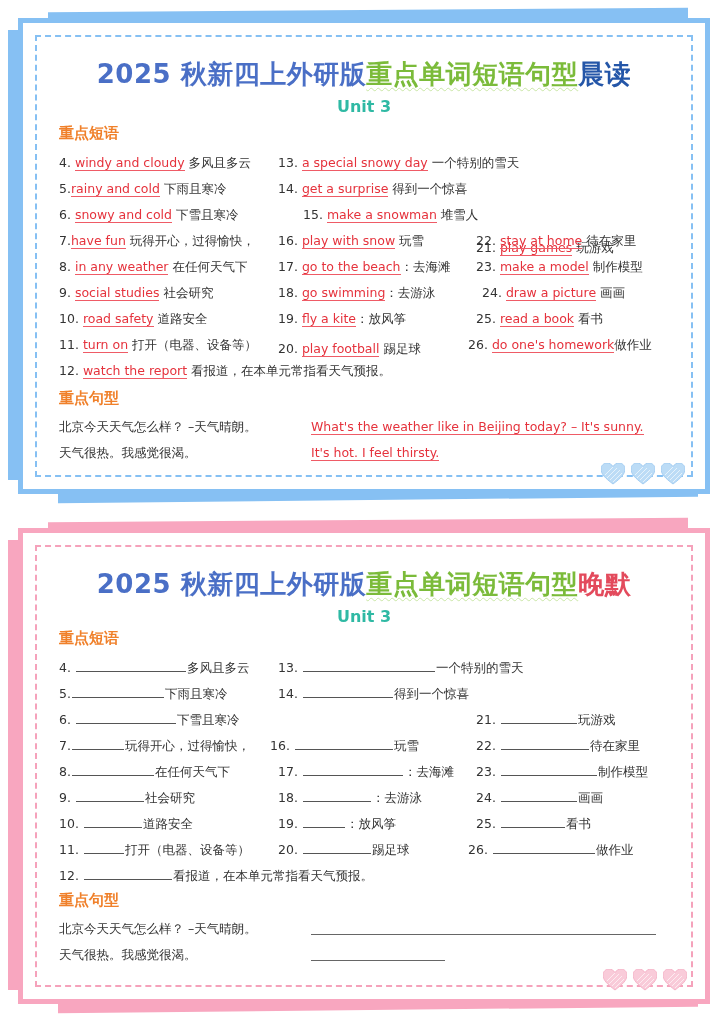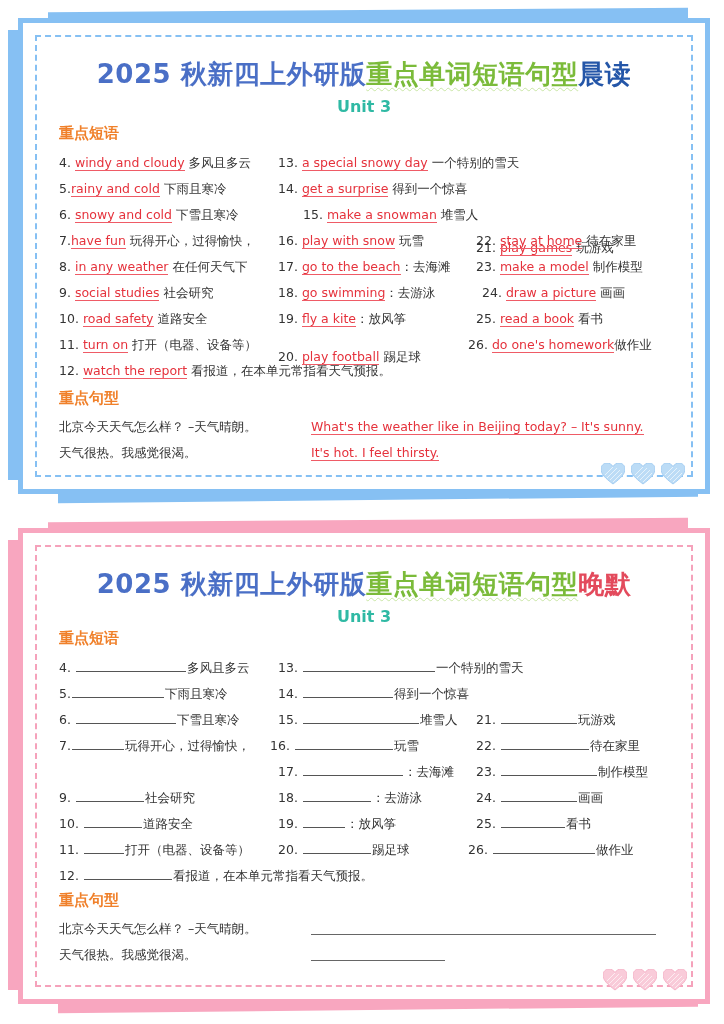--- a/index.html
+++ b/index.html
@@ -64,21 +64,21 @@
     <div class="row" style="left:36px; top:314px;"><span>11.</span> <span class="en">turn on</span> <span>打开（电器、设备等）</span></div>
     <div class="row" style="left:36px; top:340px;"><span>12.</span> <span class="en">watch the report</span> <span>看报道，在本单元常指看天气预报。</span></div>
 
     <div class="row" style="left:255px; top:132px;"><span>13.</span> <span class="en">a special snowy day</span> <span>一个特别的雪天</span></div>
     <div class="row" style="left:255px; top:158px;"><span>14.</span> <span class="en">get a surprise</span> <span>得到一个惊喜</span></div>
     <div class="row" style="left:238px; top:184px;margin-left:42px;"><span>15.</span> <span class="en">make a snowman</span> <span>堆雪人</span></div>
     <div class="row" style="left:255px; top:210px;"><span>16.</span> <span class="en">play with snow</span> <span>玩雪</span></div>
     <div class="row" style="left:255px; top:236px;"><span>17.</span> <span class="en">go to the beach</span><span>：去海滩</span></div>
     <div class="row" style="left:255px; top:262px;"><span>18.</span> <span class="en">go swimming</span><span>：去游泳</span></div>
     <div class="row" style="left:255px; top:288px;"><span>19.</span> <span class="en">fly a kite</span><span>：放风筝</span></div>
-    <div class="row" style="left:255px; top:326px;"><span>20.</span> <span class="en">play football</span> <span>踢足球</span></div>
+    <div class="row" style="left:255px; top:318px;"><span>20.</span> <span class="en">play football</span> <span>踢足球</span></div>
 
     <div class="row" style="left:453px; top:184px;margin-top:33px;"><span>21.</span> <span class="en">play games</span> <span>玩游戏</span></div>
     <div class="row" style="left:453px; top:210px;"><span>22.</span> <span class="en">stay at home</span> <span>待在家里</span></div>
     <div class="row" style="left:453px; top:236px;"><span>23.</span> <span class="en">make a model</span> <span>制作模型</span></div>
     <div class="row" style="left:459px; top:262px;"><span>24.</span> <span class="en">draw a picture</span> <span>画画</span></div>
     <div class="row" style="left:453px; top:288px;"><span>25.</span> <span class="en">read a book</span> <span>看书</span></div>
     <div class="row" style="left:445px; top:314px;"><span>26.</span> <span class="en">do one's homework</span><span>做作业</span></div>
 
     <div class="sec" style="top:366px;">重点句型</div>
     <div class="sent" style="left:36px; top:396px;">北京今天天气怎么样？ –天气晴朗。</div>
@@ -114,28 +114,28 @@
       <span class="t1">2025 秋新四上外研版</span><span class="t2">重点单词短语句型</span><span class="t3b">晚默</span>
     </div>
     <div class="unit" style="top:74px;">Unit 3</div>
 
     <div class="sec" style="top:96px;">重点短语</div>
 
     <div class="row" style="left:36px; top:126px;"><span>4.</span> <span class="blank" style="width:110px;"></span><span>多风且多云</span></div>
     <div class="row" style="left:36px; top:152px;"><span>5.</span><span class="blank" style="width:92px;"></span><span>下雨且寒冷</span></div>
     <div class="row" style="left:36px; top:178px;"><span>6.</span> <span class="blank" style="width:100px;"></span><span>下雪且寒冷</span></div>
     <div class="row" style="left:36px; top:204px;"><span>7.</span><span class="blank" style="width:52px;"></span><span>玩得开心，过得愉快，</span></div>
+    <div class="row" style="left:36px; top:230px;"><span>8.</span><span class="blank" style="width:82px;"></span><span>在任何天气下</span></div>
     <div class="row" style="left:36px; top:256px;"><span>9.</span> <span class="blank" style="width:68px;"></span><span>社会研究</span></div>
     <div class="row" style="left:36px; top:282px;"><span>10.</span> <span class="blank" style="width:58px;"></span><span>道路安全</span></div>
     <div class="row" style="left:36px; top:308px;"><span>11.</span> <span class="blank" style="width:40px;"></span><span>打开（电器、设备等）</span></div>
     <div class="row" style="left:36px; top:334px;"><span>12.</span> <span class="blank" style="width:88px;"></span><span>看报道，在本单元常指看天气预报。</span></div>
 
     <div class="row" style="left:255px; top:126px;"><span>13.</span> <span class="blank" style="width:132px;"></span><span>一个特别的雪天</span></div>
     <div class="row" style="left:255px; top:152px;"><span>14.</span> <span class="blank" style="width:90px;"></span><span>得到一个惊喜</span></div>
-    <div class="row" style="left:255px; top:178px;"><span>15.</span> <span class="blank" style="width:116px;"></span><span>堆雪人</span></div>
     <div class="row" style="left:247px; top:204px;"><span>16.</span> <span class="blank" style="width:98px;"></span><span>玩雪</span></div>
     <div class="row" style="left:255px; top:230px;"><span>17.</span> <span class="blank" style="width:100px;"></span><span>：去海滩</span></div>
     <div class="row" style="left:255px; top:256px;"><span>18.</span> <span class="blank" style="width:68px;"></span><span>：去游泳</span></div>
     <div class="row" style="left:255px; top:282px;"><span>19.</span> <span class="blank" style="width:42px;"></span><span>：放风筝</span></div>
     <div class="row" style="left:255px; top:308px;"><span>20.</span> <span class="blank" style="width:68px;"></span><span>踢足球</span></div>
 
     <div class="row" style="left:453px; top:178px;"><span>21.</span> <span class="blank" style="width:76px;"></span><span>玩游戏</span></div>
     <div class="row" style="left:453px; top:204px;"><span>22.</span> <span class="blank" style="width:88px;"></span><span>待在家里</span></div>
     <div class="row" style="left:453px; top:230px;"><span>23.</span> <span class="blank" style="width:96px;"></span><span>制作模型</span></div>
     <div class="row" style="left:453px; top:256px;"><span>24.</span> <span class="blank" style="width:76px;"></span><span>画画</span></div>

